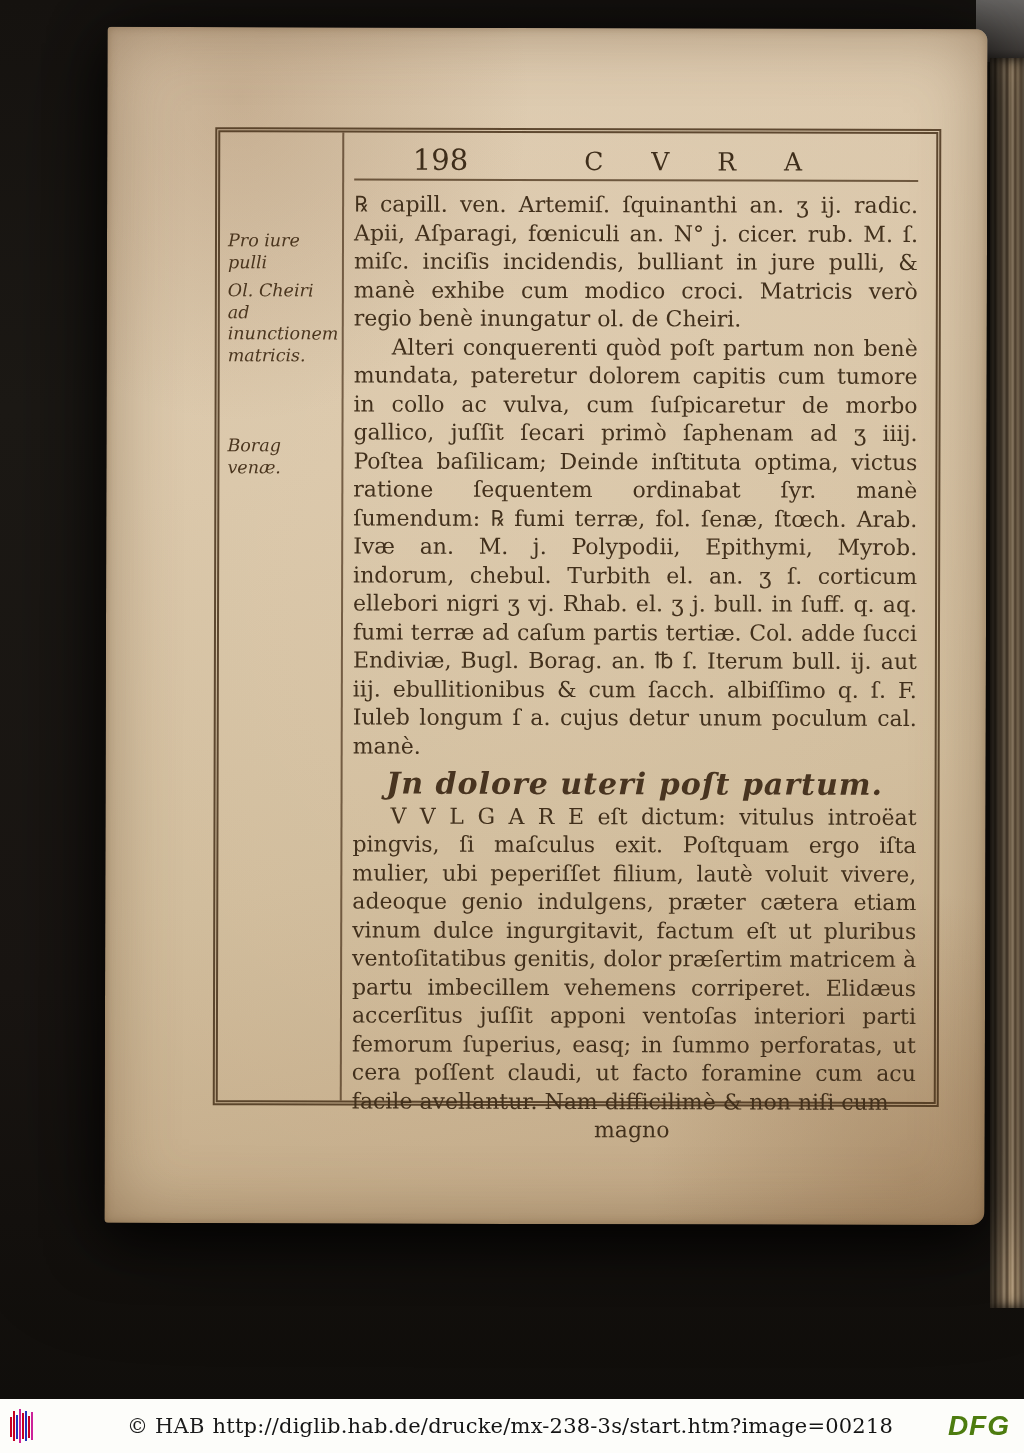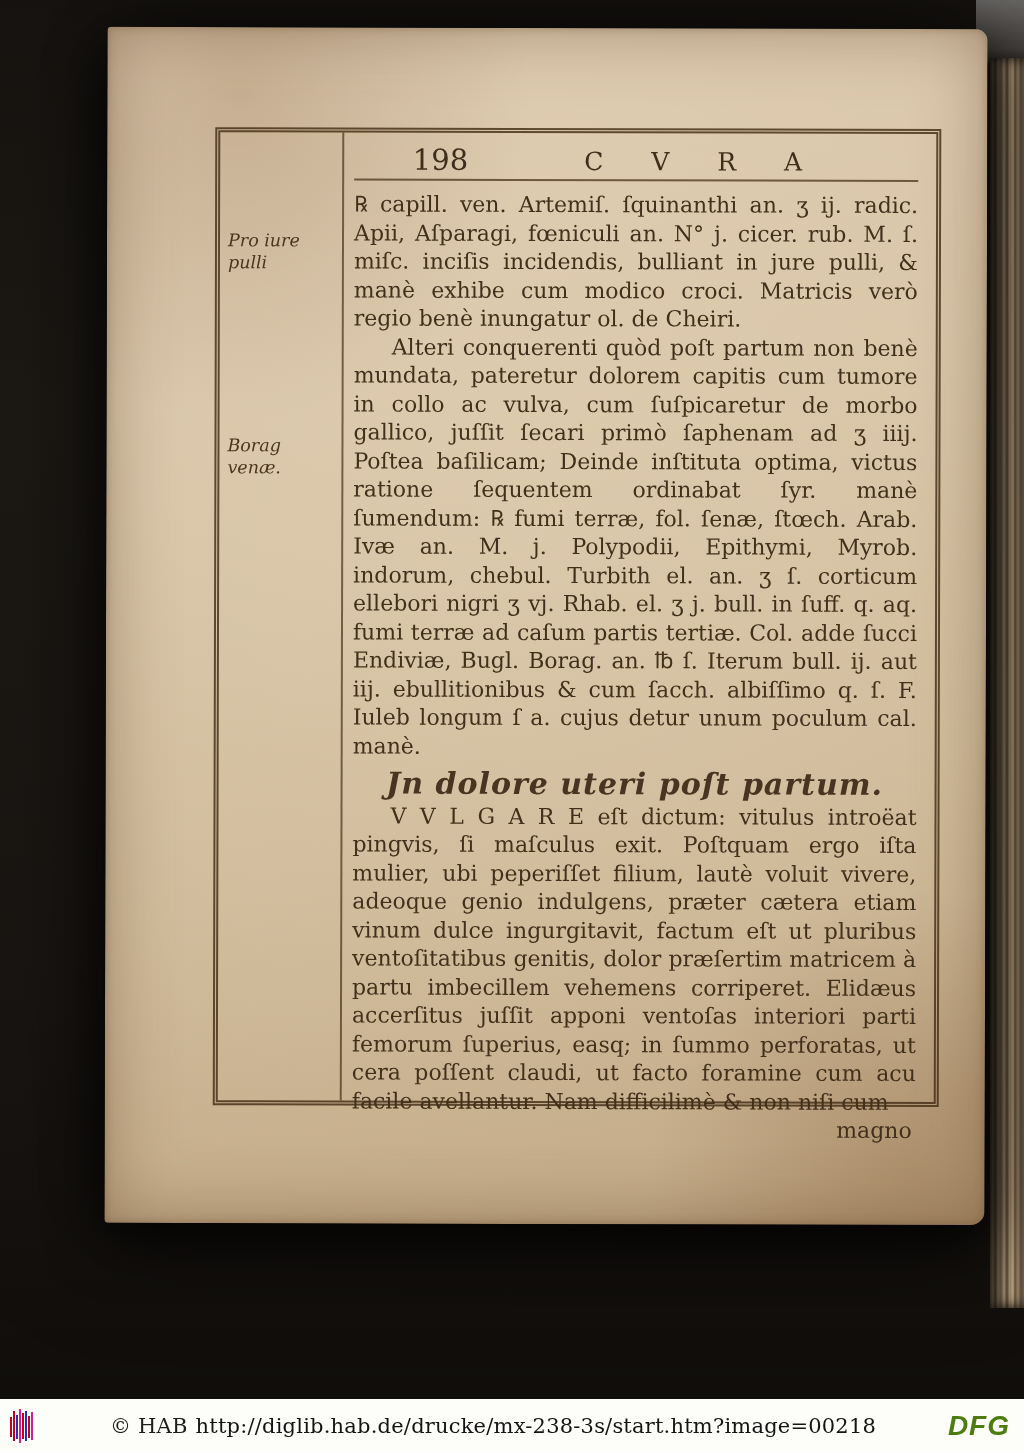--- a/index.html
+++ b/index.html
@@ -59,25 +59,25 @@
   }
   .pagenum { font-size:29px; margin-left:4px; width:110px;text-align:right; }
   .running  { flex:1; text-align:center; font-size:25px; letter-spacing:20px; padding-left:20px; }
   .body-text { padding-top:10px; font-size:22px; line-height:28.5px; color:#42301c; }
   .para { text-align:justify; }
   .para.indent { text-indent:38px; }
   .section-heading {
     font-style:italic; font-weight:600; font-size:30px; letter-spacing:1px;
     text-align:center; margin:9px 0 4px; color:#483420;
   }
-  .catchword { text-align:right; font-size:22px; padding-right:4px; color:#42301c; }
+  .catchword { text-align:center; font-size:22px; padding-right:4px; color:#42301c; }
   
   .footer {
     position:absolute; left:0; bottom:0; width:1024px; height:54px;
-    background:#fdfdfa; display:flex; align-items:center;
+    background:#fdfdfa; display:flex; align-items:center;gap:17px;
   }
   .barcode { margin-left:10px; display:flex; align-items:flex-end; height:36px; }
   .attribution {
     margin-left:74px; font-size:21px; color:#1d1d1d; letter-spacing:.2px;
     font-family:"DejaVu Serif","Liberation Serif",serif; white-space:nowrap;
   }
   .attribution .url { margin-left:8px; color:#141414; }
   .dfg {
     margin-left:auto; margin-right:14px;
     font-family:"Liberation Sans","DejaVu Sans",sans-serif;
@@ -91,20 +91,21 @@
 <div class="canvas">
 
   <div class="corner-strip"></div>
   <div class="edge-strip"></div>
 
   <div class="page">
     <div class="frame">
 
       <div class="margin-col">
         <div class="margin-note" style="top:98px">Pro iure pulli</div>
+        <div class="margin-note" style="top:148px">Ol. Cheiri ad inunctionem matricis.</div>
         <div class="margin-note" style="top:303px">Borag venæ.</div>
       </div>
 
       <div class="main-col">
         <div class="header">
           <span class="pagenum">198</span>
           <span class="running">C V R A</span>
         </div>
         <div class="body-text">
           <p class="para">℞ capill. ven. Artemiſ. ſquinanthi an. ʒ ij. radic. Apii, Aſparagi, fœniculi an. N° j. cicer. rub. M. ſ. miſc. inciſis incidendis, bulliant in jure pulli, &amp; manè exhibe cum modico croci. Matricis verò regio benè inungatur ol. de Cheiri.</p>

